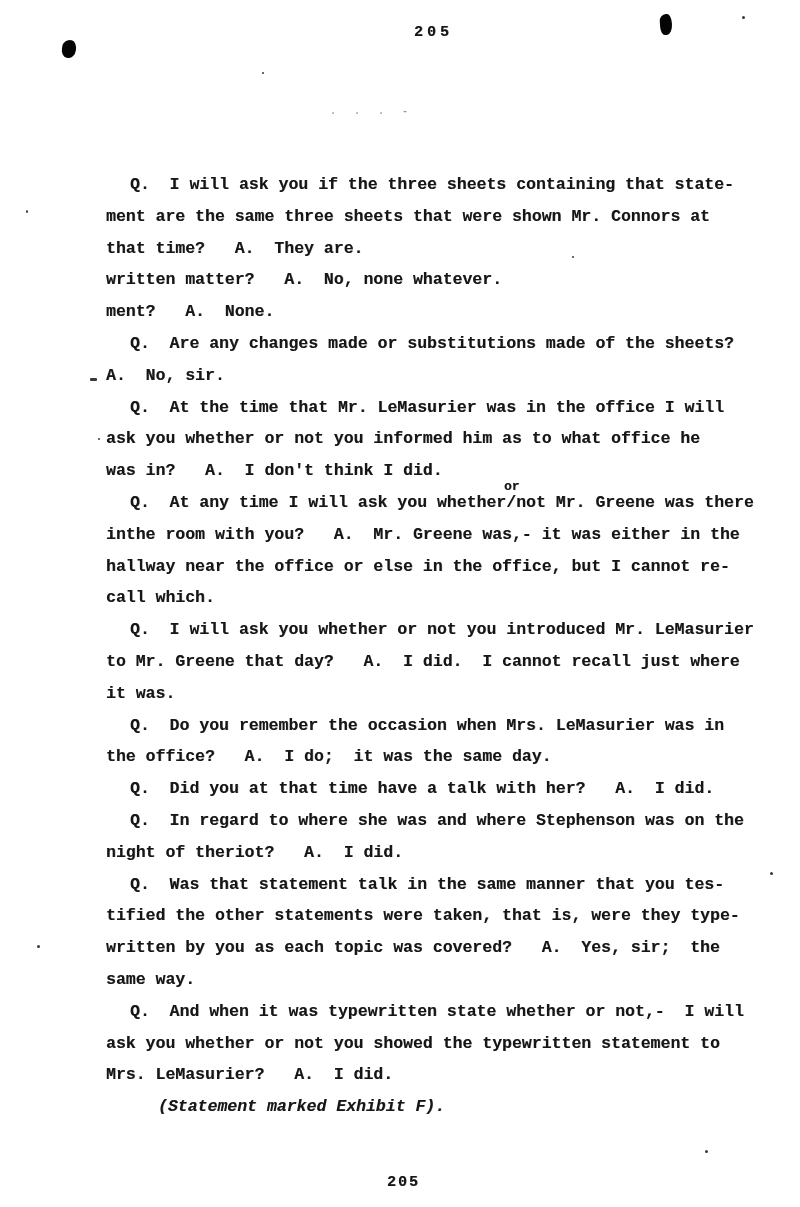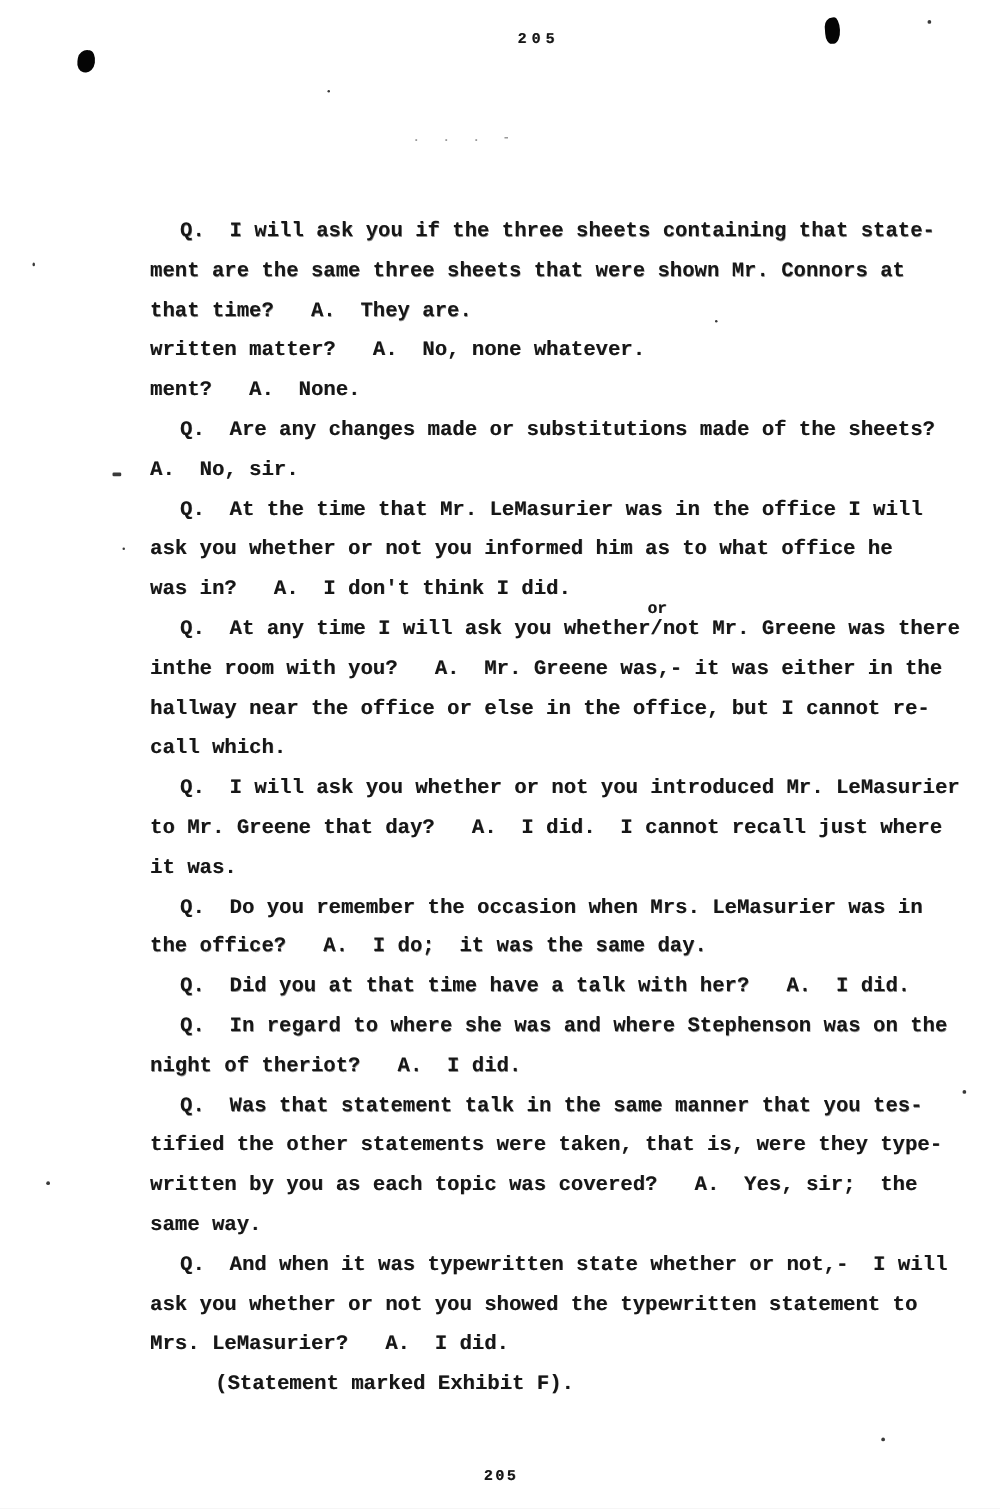--- a/index.html
+++ b/index.html
@@ -7,41 +7,41 @@
     position:relative;
     width:800px;height:1207px;
     background:#ffffff;
     overflow:hidden;
     font-family:"Liberation Mono","DejaVu Sans Mono",monospace;
     font-weight:bold;
     color:#161616;
   }
   .pagenum{
     position:absolute;
-    font-size:12px;
+    font-size:15px;
     letter-spacing:4px;
     text-shadow:0.4px 0.3px 0 rgba(0,0,0,.5);
   }
   .pagenum.top{left:414px;top:24px;}
   .pagenum.bottom{left:387px;top:1174px;letter-spacing:2px;}
   .body-lines{
     position:absolute;
-    left:120px;top:169px;
+    left:106px;top:169px;
     width:670px;
   }
   .ln{
     white-space:pre;
     height:31.8px;
     line-height:31.8px;
     font-size:16.5px;
     text-shadow:0.4px 0.3px 0 rgba(0,0,0,.45);
     position:relative;
   }
   .ln.q{padding-left:24px;}
-  .ln.exhibit{padding-left:52px;}
+  .ln.exhibit{padding-left:52px;font-style:italic;}
   .sup{
     position:absolute;
     left:398px;top:-7px;
     line-height:1;
     font-size:13px;
   }
   .blot{position:absolute;background:#050505;}
   .blot.b1{left:62px;top:40px;width:14px;height:18px;border-radius:58% 42% 50% 45%/45% 55% 52% 48%;transform:rotate(8deg);}
   .blot.b2{left:660px;top:14px;width:12px;height:21px;border-radius:62% 38% 55% 40%/38% 55% 58% 45%;transform:rotate(-4deg);}
   .speck{position:absolute;background:#3a3a3a;border-radius:50%;}

